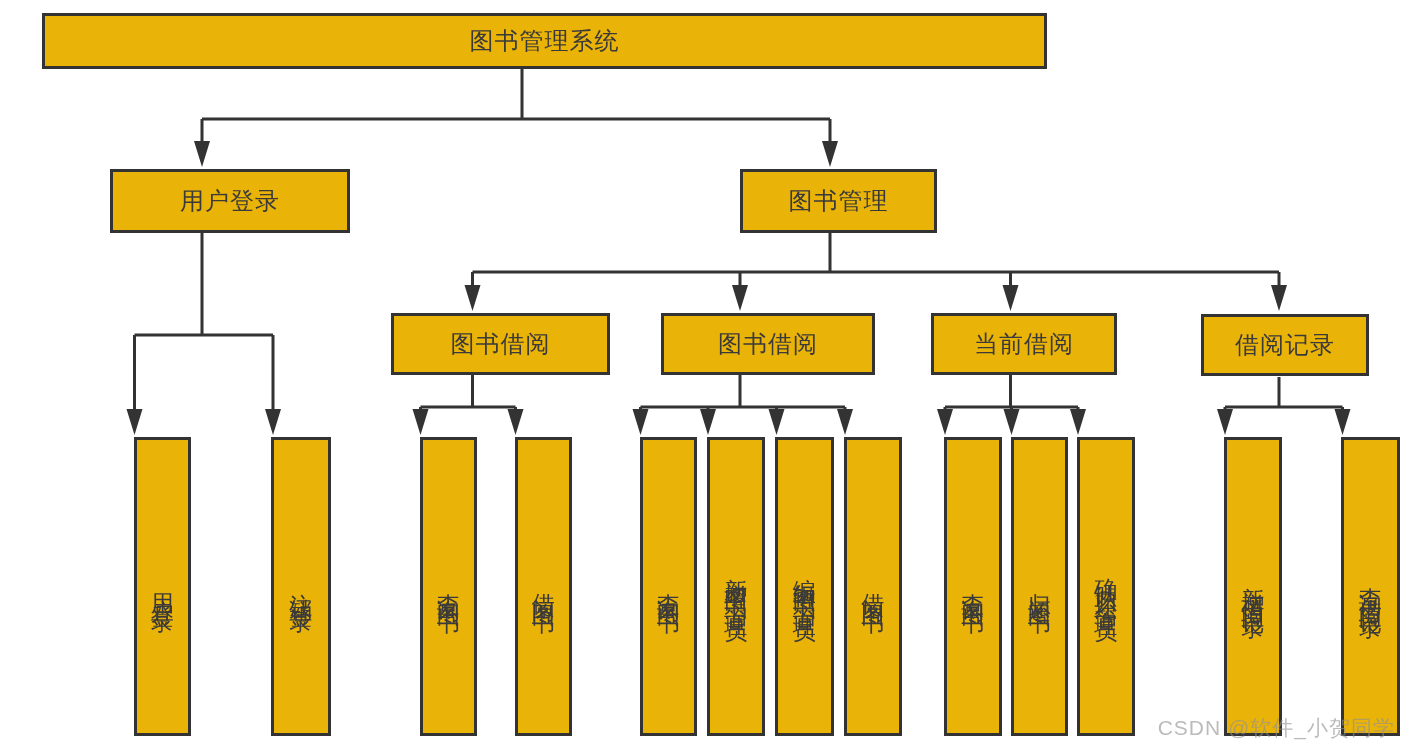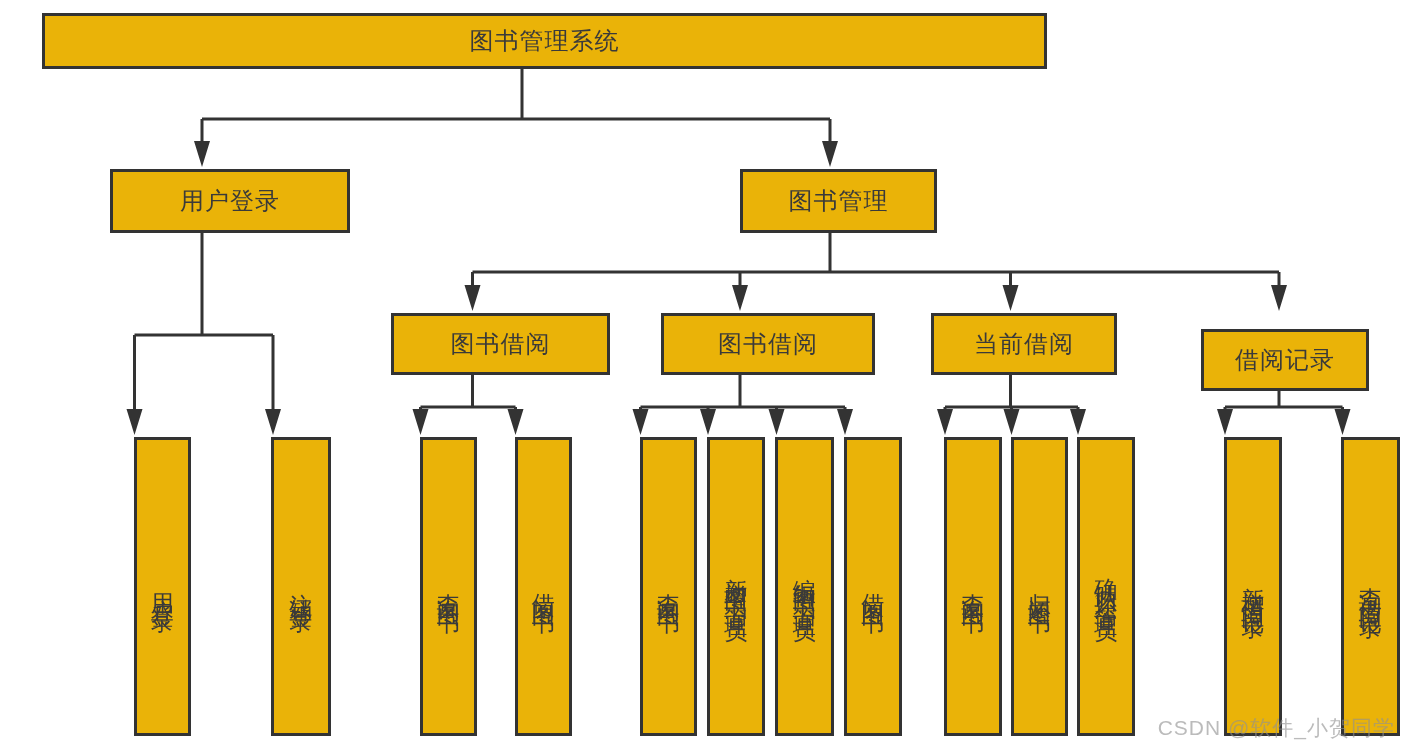--- a/index.html
+++ b/index.html
@@ -129,21 +129,21 @@
 
   <div class="node" style="left:363px; top:313px; width:219px; height:62px;">
     <span>图书借阅</span>
   </div>
   <div class="node" style="left:633px; top:313px; width:214px; height:62px;">
     <span>图书借阅</span>
   </div>
   <div class="node" style="left:903px; top:313px; width:186px; height:62px;">
     <span>当前借阅</span>
   </div>
-  <div class="node" style="left:1173px; top:329px; width:168px; height:62px;">
+  <div class="node" style="left:1173px; top:314px; width:168px; height:62px;">
     <span>借阅记录</span>
   </div>
 
   <div class="node vnode" style="left:106px; top:437px; width:57px; height:299px;">
     <span class="vtext">用户登录</span>
   </div>
   <div class="node vnode" style="left:243px; top:437px; width:60px; height:299px;">
     <span class="vtext">注销登录</span>
   </div>
 

